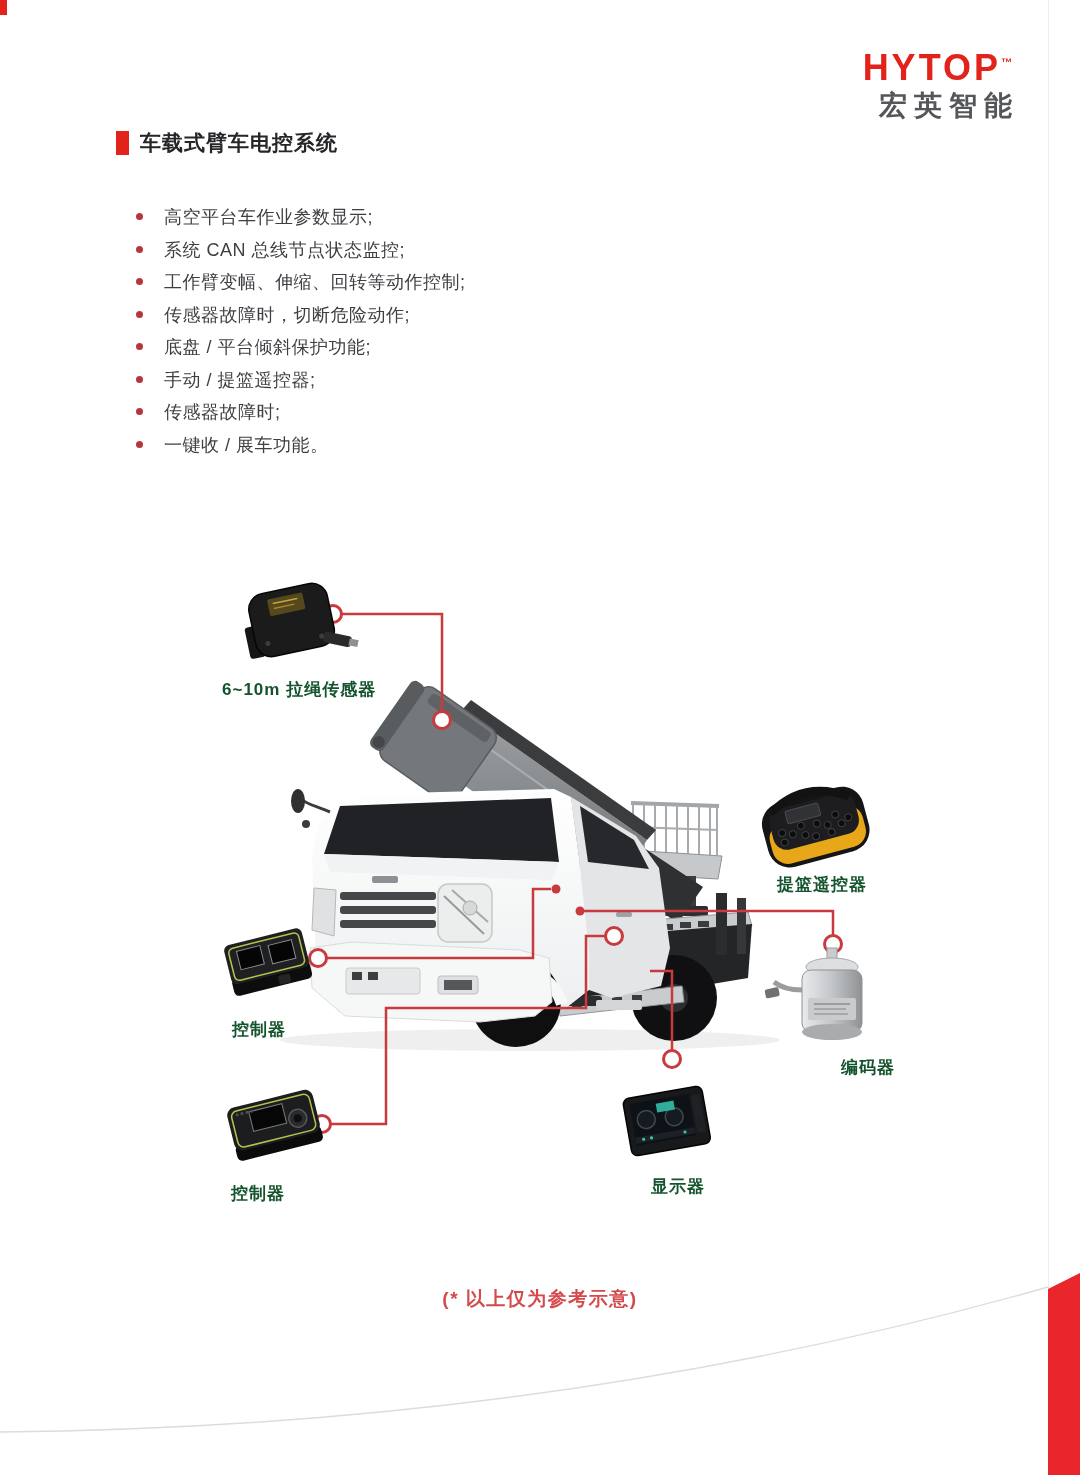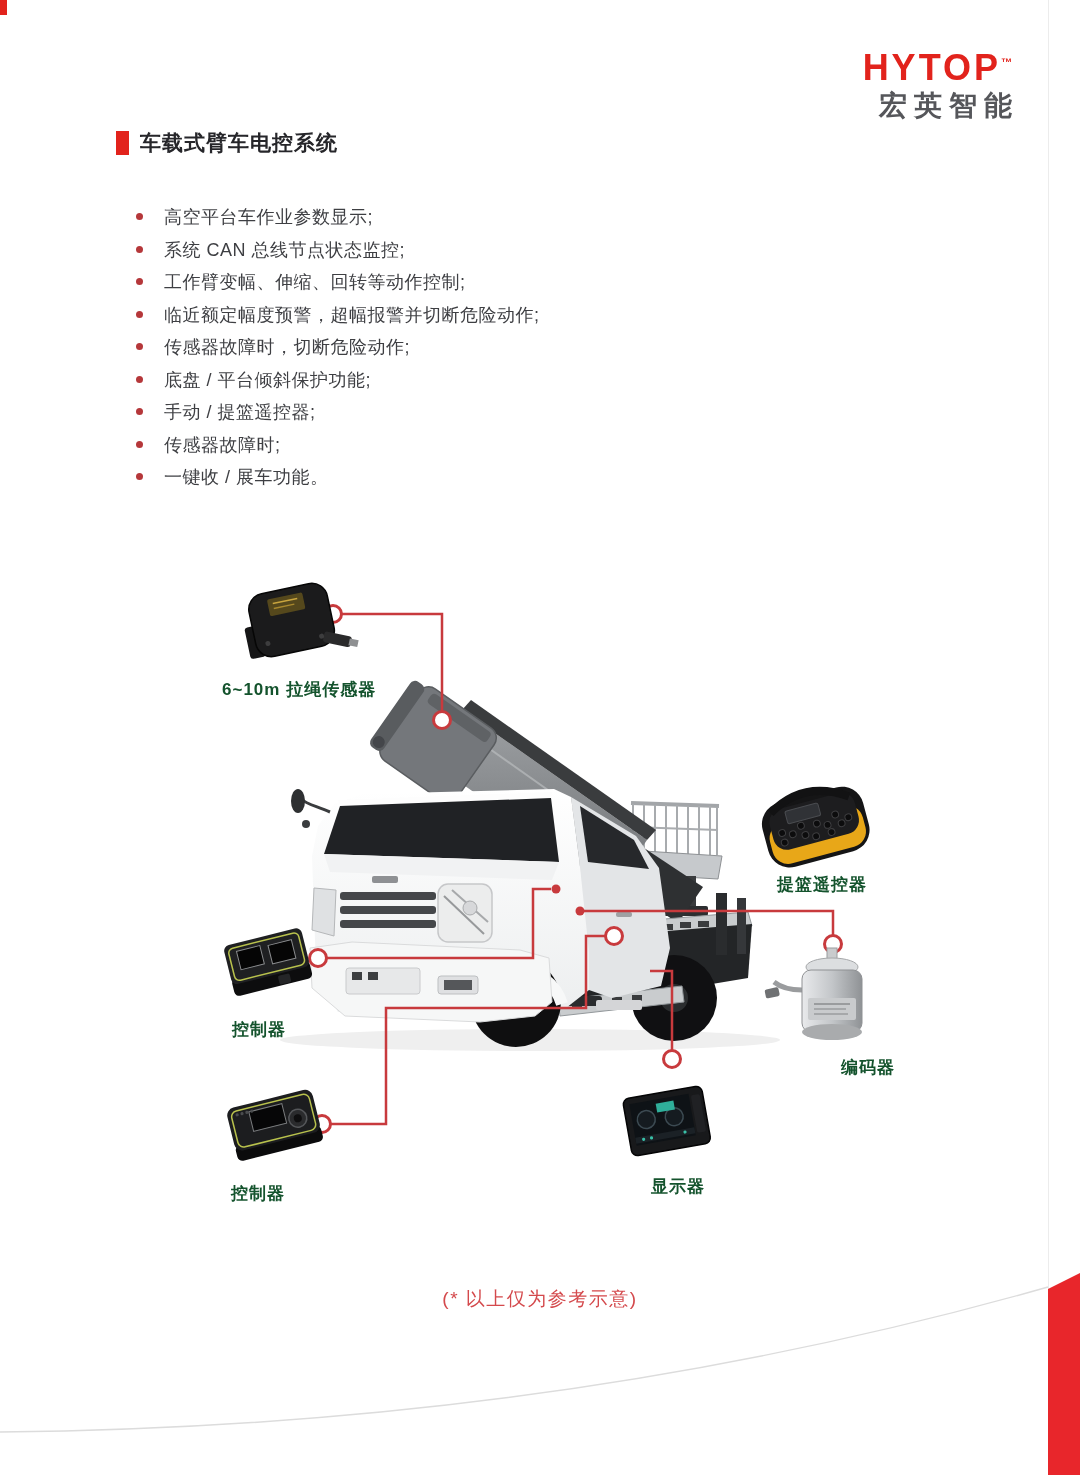--- a/index.html
+++ b/index.html
@@ -24,21 +24,21 @@
 
   
   .features{position:absolute;left:120px;top:189px;margin:16px;padding:0;list-style:none;}
   .features li{display:flex;align-items:flex-start;height:32.5px;}
   .feature-dot{flex:0 0 auto;width:7px;height:7px;border-radius:50%;background:#b5373a;margin:8px 21px 0 0;}
   .feature-text{font-size:18px;color:#3e3f43;letter-spacing:0.5px;}
 
   
   .dlabel{position:absolute;font-size:17px;font-weight:700;color:#14532d;letter-spacing:1px;white-space:nowrap;}
   .footnote{position:absolute;left:0;top:1286px;width:1080px;text-align:center;
-    font-size:19px;font-weight:400;color:#d4494c;letter-spacing:1.5px;}
+    font-size:19px;font-weight:700;color:#d4494c;letter-spacing:1.5px;}
 
   svg.overlay{position:absolute;left:0;top:0;}
 </style>
 </head>
 <body>
 
 <div id="page">
 
   <div class="page-edge"></div>
   <div class="corner-sliver"></div>
@@ -58,24 +58,20 @@
         <span class="feature-dot"></span>
         <span class="feature-text">高空平台车作业参数显示;</span>
       </li>
       <li>
         <span class="feature-dot"></span>
         <span class="feature-text">系统 CAN 总线节点状态监控;</span>
       </li>
       <li>
         <span class="feature-dot"></span>
         <span class="feature-text">工作臂变幅、伸缩、回转等动作控制;</span>
-      </li>
-      <li>
-        <span class="feature-dot"></span>
-        <span class="feature-text">临近额定幅度预警，超幅报警并切断危险动作;</span>
       </li>
       <li>
         <span class="feature-dot"></span>
         <span class="feature-text">传感器故障时，切断危险动作;</span>
       </li>
       <li>
         <span class="feature-dot"></span>
         <span class="feature-text">底盘 / 平台倾斜保护功能;</span>
       </li>
       <li>

